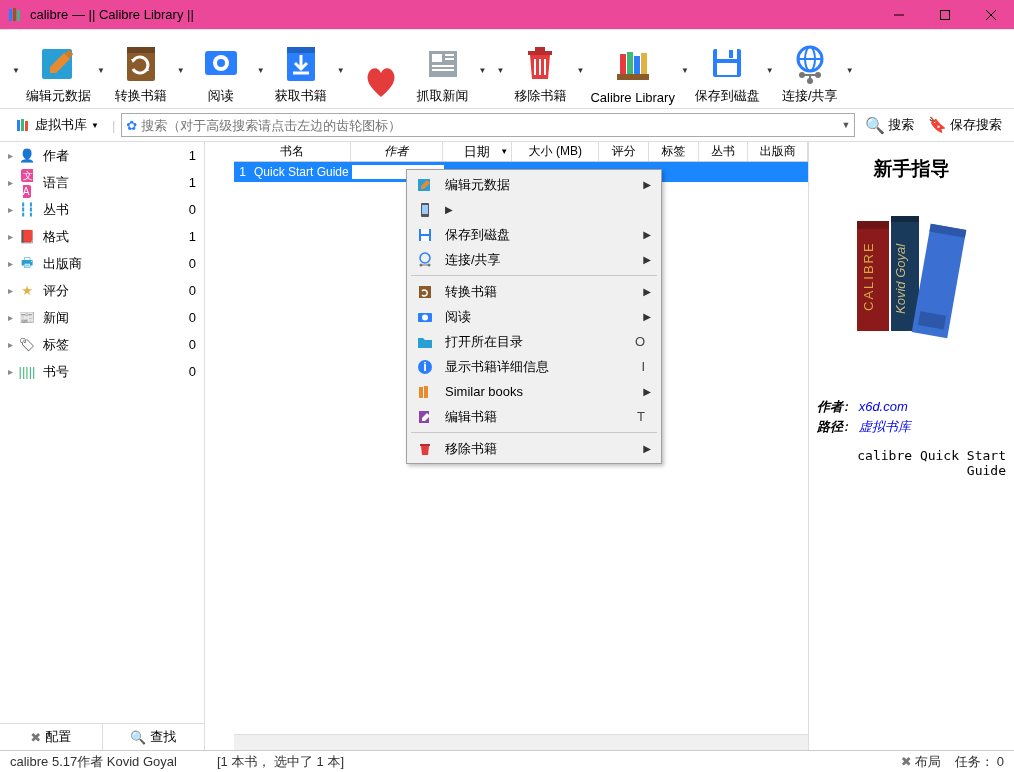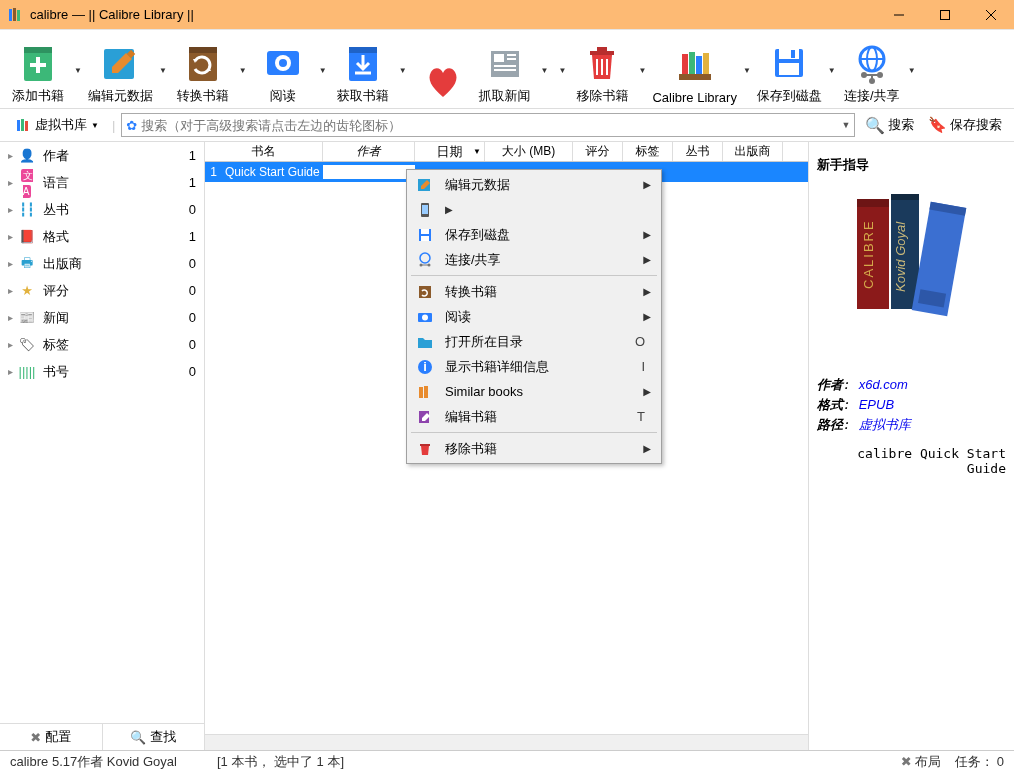--- a/index.html
+++ b/index.html
@@ -1,19 +1,19 @@
 <!DOCTYPE html>
 <html><head>
 <meta charset="utf-8">
 <style>
 * { box-sizing: border-box; margin: 0; padding: 0; font-family: "Microsoft YaHei", "SimSun", Arial, sans-serif; font-size: 13px; }
 body { background: #f0f0f0; width: 1014px; height: 772px; overflow: hidden; display: flex; flex-direction: column; }
 
 
-.titlebar { height: 30px; background: #fdba74; display: flex; align-items: center; padding-left: 8px; border-bottom: 1px solid #e5e5e5; }
+.titlebar { height: 30px; background: #ec4899; display: flex; align-items: center; padding-left: 8px; border-bottom: 1px solid #e5e5e5; }
 .titlebar .title { flex: 1; color: #000; }
 .titlebar .win-btn { width: 46px; height: 30px; display: flex; align-items: center; justify-content: center; color: #333; }
 
 
 .toolbar { background: #fff; display: flex; padding: 5px 8px 3px 8px; gap: 2px; border-bottom: 1px solid #ddd; }
 .tool { display: flex; flex-direction: column; align-items: center; justify-content: flex-end; min-width: 60px; height: 70px; cursor: pointer; position: relative; }
 .tool .ico { width: 44px; height: 44px; display: flex; align-items: center; justify-content: center; }
 .tool .lbl { color: #000; margin-top: 2px; white-space: nowrap; }
 .tool-arrow { font-size: 8px; color: #333; align-self: center; margin: 0 4px; cursor: pointer; }
 
@@ -36,21 +36,21 @@
 .side-list { flex: 1; overflow: auto; }
 .side-item { display: flex; align-items: center; height: 27px; padding: 0 8px; cursor: pointer; }
 .side-item .sic { width: 20px; text-align: center; margin-right: 6px; }
 .side-item .slbl { flex: 1; color: #000; }
 .side-item .scnt { color: #000; }
 .side-foot { display: flex; border-top: 1px solid #ddd; }
 .side-foot .fbtn { flex: 1; display: flex; align-items: center; justify-content: center; height: 26px; gap: 4px; cursor: pointer; }
 .side-foot .fbtn + .fbtn { border-left: 1px solid #ddd; }
 
 
-.center { flex: 1; display: flex; flex-direction: column; border-right: 1px solid #ddd; min-width: 0; }
+.center { flex: 1; display: flex; flex-direction: column; border-right: 1px solid #ddd; min-width: 0; margin-left: 29px; }
 .colhead { display: flex; background: #fff; border-bottom: 1px solid #ccc; height: 20px; }
 .colhead .col { border-right: 1px solid #ddd; text-align: center; color: #000; font-size: 12px; display: flex; align-items: center; justify-content: center; position: relative; }
 .col-title { width: 118px; text-align: center; } .col-author { width: 92px; background:#fff; font-style: italic;} .col-date { width: 70px; } .col-size { width: 88px; } .col-rating { width: 50px; } .col-tags { width: 50px; } .col-series { width: 50px; } .col-pub { width: 60px; }
 .col-sort { font-size: 8px; position: absolute; right: 3px; }
 .listarea { flex: 1; background: #fff; position: relative; overflow: hidden; }
 .row-sel { display: flex; height: 20px; background: #1a86ff; color: #fff; align-items: center; }
 .row-sel > div { padding: 0 4px; font-size: 12px; white-space: nowrap; overflow: hidden; }
 .row-num { width: 16px; text-align:right; }
 .scrollbar-h { height: 16px; background: #f0f0f0; border-top: 1px solid #ddd; }
 
@@ -58,21 +58,21 @@
 .ctxmenu { position: absolute; left: 406px; top: 169px; width: 256px; background: #f0f0f0; border: 1px solid #a0a0a0; box-shadow: 2px 2px 4px rgba(0,0,0,0.25); z-index: 100; padding: 2px; }
 .ctxitem { display: flex; align-items: center; height: 25px; padding: 0 8px; cursor: pointer; }
 .ctxitem .cic { width: 20px; text-align: center; margin-right: 8px; }
 .ctxitem .clbl { flex: 1; color: #000; }
 .ctxitem .ckey { color: #444; margin-right: 6px; }
 .ctxitem .carr { color: #333; font-size: 10px; }
 .ctxsep { height: 1px; background: #c8c8c8; margin: 3px 2px; }
 
 
 .details { width: 205px; background: #fff; display: flex; flex-direction: column; padding: 8px; overflow: hidden; }
-.book-title { font-size: 13px; font-weight: bold; font-family: "SimSun", serif; margin: 6px 0 0 0; }
+.book-title { text-align: center; font-size: 19px; font-weight: bold; font-family: "SimSun", serif; margin: 6px 0 14px 0; }
 .cover { display:flex; justify-content:center; margin-bottom: 50px; }
 .meta-row { margin: 2px 0; font-family: "Consolas","SimSun",monospace; font-size: 13px; font-style: italic; }
 .meta-row .k { color: #000; font-weight: bold; }
 .meta-row .v { color: #0000ee; }
 .desc { margin-top: 10px; font-family: "Consolas","SimSun",monospace; text-align: right; }
 
 
 .statusbar { height: 22px; background: #fff; border-top: 1px solid #ccc; display: flex; align-items: center; padding: 0 10px; color: #333; font-size: 12px; }
 .statusbar .spacer { flex: 1; }
 .statusbar .sbtn { margin-left: 14px; display: flex; align-items: center; gap: 3px; cursor: pointer; }
@@ -103,31 +103,20 @@
     </div>
   <div class="win-btn">
       <svg width="10" height="10">
         <line x1="0" y1="0" x2="10" y2="10" stroke="#000"></line>
         <line x1="10" y1="0" x2="0" y2="10" stroke="#000"></line>
       </svg>
     </div>
 </div>
 
 <div class="toolbar" id="toolbar">
-    <div class="tool">
-      <div class="ico">
-        <svg width="44" height="44" viewBox="0 0 44 44">
-          <rect x="8" y="6" width="28" height="34" rx="2" fill="#3cb878"></rect>
-          <rect x="8" y="6" width="28" height="6" fill="#2e9360"></rect>
-          <line x1="22" y1="16" x2="22" y2="32" stroke="#fff" stroke-width="4"></line>
-          <line x1="14" y1="24" x2="30" y2="24" stroke="#fff" stroke-width="4"></line>
-        </svg>
-      </div>
-      <div class="lbl">添加书籍</div>
-    </div>
     <div class="tool-arrow">▼</div>
     <div class="tool">
       <div class="ico">
         <svg width="44" height="44" viewBox="0 0 44 44">
           <rect x="6" y="8" width="30" height="30" rx="2" fill="#2a9fd6"></rect>
           <path d="M28 12 L34 18 L20 32 L14 32 L14 26 Z" fill="#e88b2e"></path>
           <rect x="30" y="10" width="6" height="6" fill="#d67a1e" transform="rotate(45 33 13)"></rect>
         </svg>
       </div>
       <div class="lbl">编辑元数据</div>
@@ -384,21 +373,20 @@
         <text x="68" y="118" fill="#c9b87a" font-size="9" font-family="serif" font-style="italic" transform="rotate(-90 68 118)">Kovid Goyal</text>
         <g transform="translate(84,30) rotate(10 18 55)">
           <rect x="0" y="0" width="36" height="110" fill="#3b6fd1"></rect>
           <rect x="0" y="0" width="36" height="8" fill="#2d57a8"></rect>
           <rect x="5" y="88" width="26" height="14" fill="#2d57a8"></rect>
         </g>
       </svg>
     </div>
     <div id="meta">
         <div class="meta-row"><span class="k">作者</span>: <span class="v">x6d.com</span></div>
-        <div class="meta-row"><span class="k">格式</span>: <span class="v">EPUB</span></div>
         <div class="meta-row"><span class="k">路径</span>: <span class="v">虚拟书库</span></div>
       </div>
     <div class="desc">calibre Quick Start Guide</div>
   </div>
 
 </div>
 
 <div class="statusbar">
   <span>calibre 5.17作者 Kovid Goyal</span>
   <span style="width:40px"></span>

